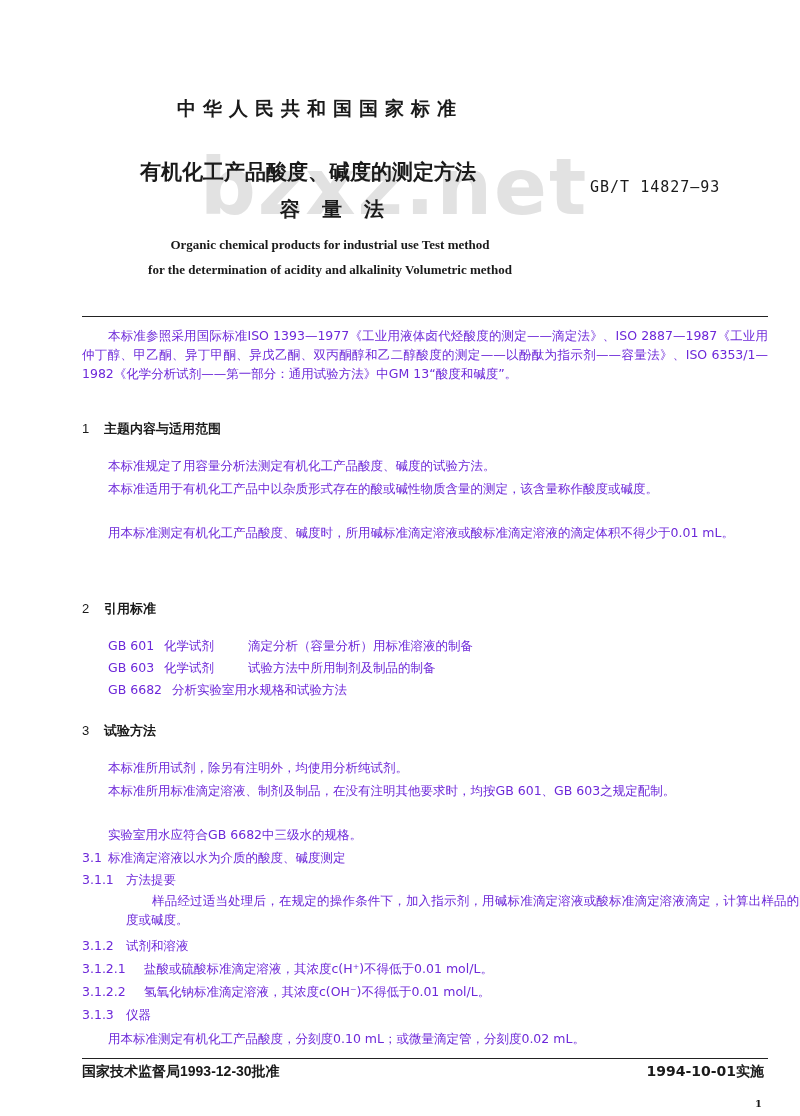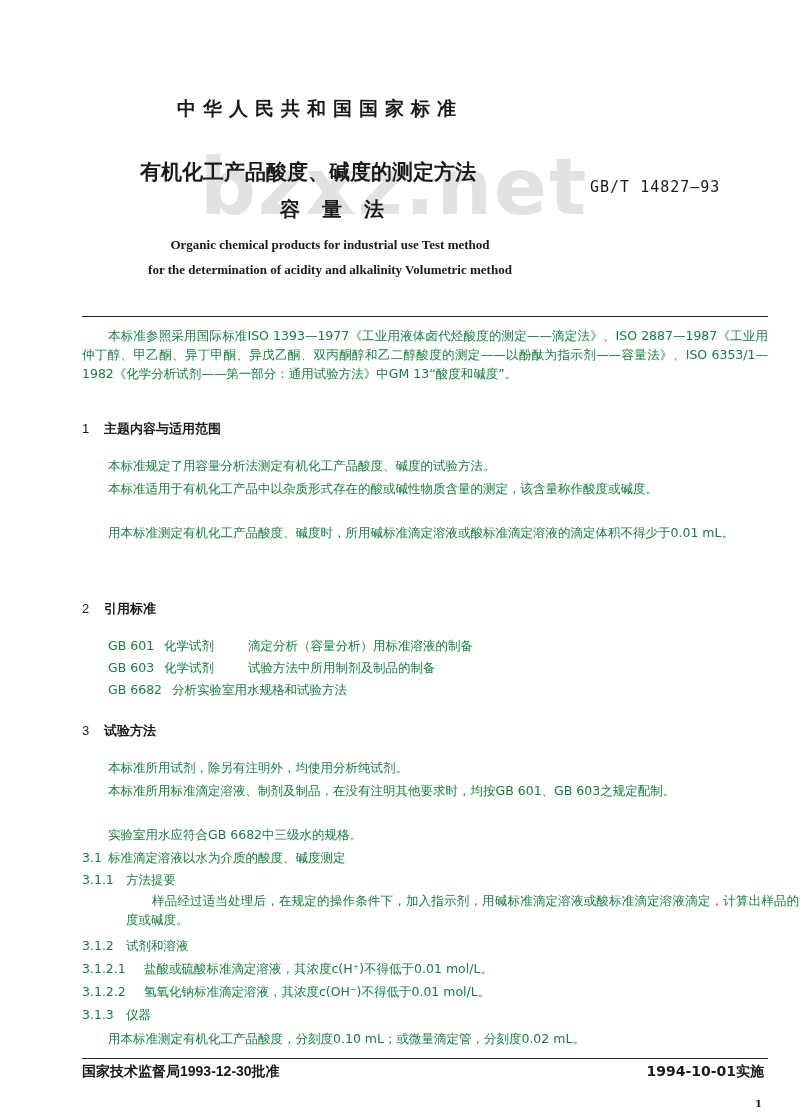--- a/index.html
+++ b/index.html
@@ -16,21 +16,21 @@
     font-weight:bold; font-size:19px; letter-spacing:7px; z-index:1; }
   .title1 { left:140px; top:158px; font-family:"DejaVu Sans", sans-serif; font-weight:bold; font-size:21px; z-index:1; letter-spacing:0px;text-align:center; }
   .title2 { left:280px; top:196px; font-family:"DejaVu Sans", sans-serif; font-weight:bold; font-size:20px; letter-spacing:22px; z-index:1; }
   .code { left:590px; top:178px; font-family:"DejaVu Sans Mono", monospace; font-size:15px; letter-spacing:1px; z-index:1; }
   .en { left:0; width:660px; text-align:center; font-family:"Liberation Serif", serif; font-weight:bold; font-size:13px; z-index:1; }
   .en1 { top:237px; }
   .en2 { top:262px; }
   .rule { left:82px; width:686px; height:0; border-top:1.5px solid #222; }
   .rule-top { top:316px; }
   .rule-bot { top:1058px; }
-  .text { font-family:"DejaVu Sans", sans-serif; font-size:12.5px; line-height:19px; color:#15803d; }
+  .text { font-family:"DejaVu Sans", sans-serif; font-size:12.5px; line-height:19px; color:#6d28d9; }
   .para { left:82px; width:686px; text-indent:26px; text-align:justify; }
   .h1 { left:82px; font-family:Liberation Sans, sans-serif; font-weight:bold; font-size:13px; }
   .h1 .num { display:inline-block; width:22px; font-weight:normal; }
   .refs { left:108px; }
   .ref-row { height:22px; }
   .ref-row span { display:inline-block; }
   .ref-code { width:56px; }
   .ref-cat { width:84px; }
   .sub { left:82px; }
   .footer-left { left:82px; top:1063px; font-family:Liberation Sans, sans-serif; font-weight:bold; font-size:14px; }

